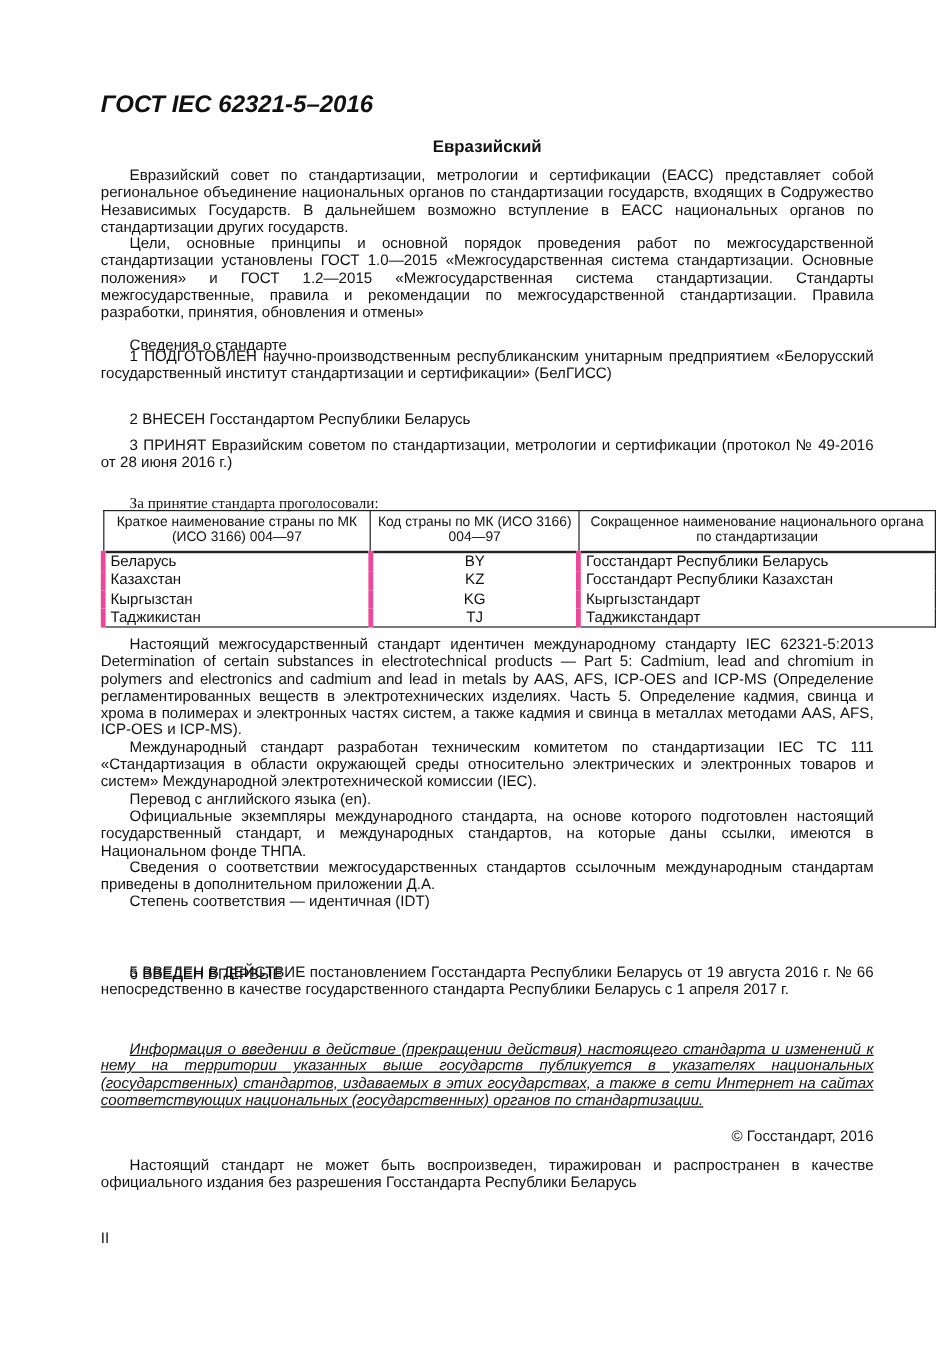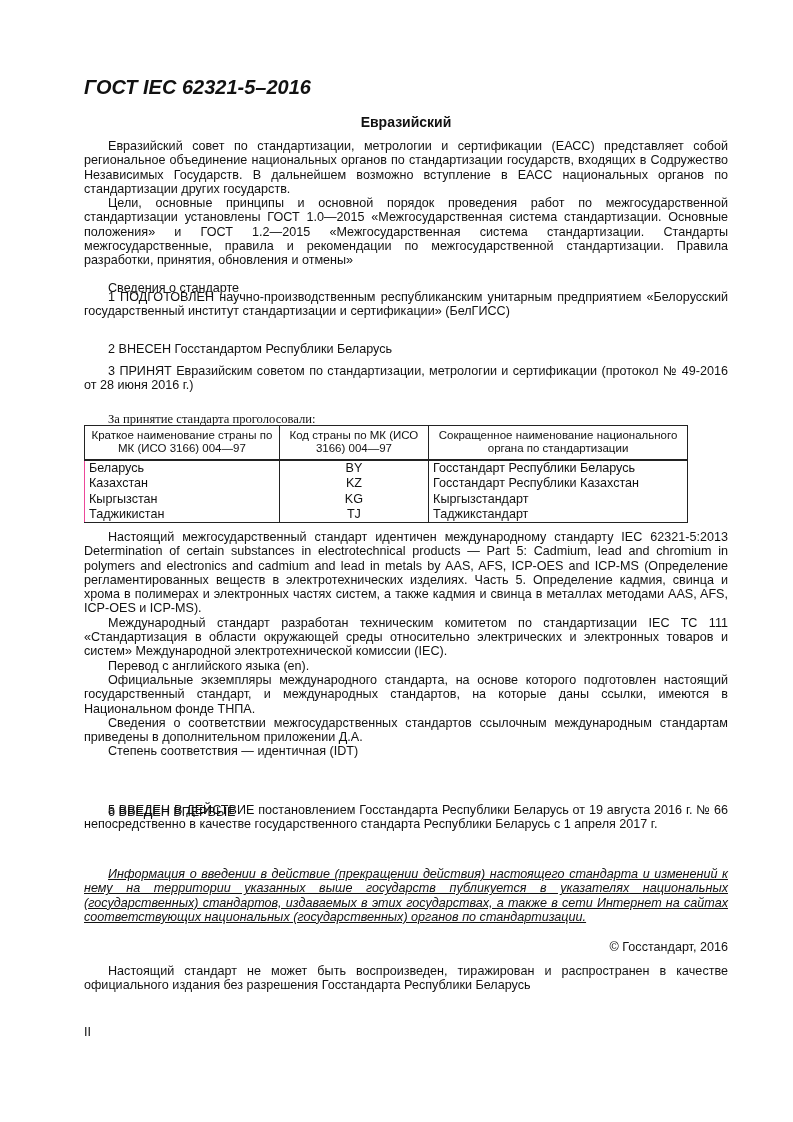--- a/index.html
+++ b/index.html
@@ -6,23 +6,23 @@
   body { width: 793px; height: 1122px; position: relative; overflow: hidden;
          font-family: "Liberation Sans", "DejaVu Sans", sans-serif; color: #111; }
   .page { position: absolute; left: 84px; top: 0; width: 644px; }
   .doc-header { position: absolute; top: 76px; left: 0; font-size: 20px; font-weight: bold; letter-spacing: 0; font-style: italic; }
   .title { position: absolute; top: 114px; left: 0; width: 644px; text-align: center; font-size: 14px; font-weight: bold; }
   .p { font-size: 12.6px; line-height: 14.3px; text-align: justify; margin: 0; text-indent: 24px; }
   .block { position: absolute; left: 0; width: 644px; }
   .bold { font-weight: normal; }
   .italic { font-style: italic; text-decoration: underline; }
   .right { text-align: right; text-indent: 0; }
-  table.vote { position: absolute; left: 0; top: 425px; width: 604px; border-collapse: collapse; font-size: 12.6px; }
+  table.vote { position: absolute; left: 0; top: 425px; width: 696px; border-collapse: collapse; font-size: 12.6px; }
   table.vote th { font-weight: normal; font-size: 11.5px; line-height: 13px; text-align: center; border: 1px solid #222; border-bottom: 2px solid #222; padding: 3px 2px 4px; vertical-align: middle; }
-  table.vote td { border-left: 1px solid #ec4899; border-right: 1px solid #222; padding: 0 4px; line-height: 15.3px; }
+  table.vote td { border-left: 4px solid #ec4899; border-right: 1px solid #222; padding: 0 4px; line-height: 15.3px; }
   table.vote tr:last-child td { border-bottom: 1px solid #222; }
   table.vote td.code { text-align: center; }
   .page-num { position: absolute; left: 84px; top: 1025px; font-size: 12.6px; }
 </style>
 </head>
 <body>
 
 <div class="page">
   <div class="doc-header">ГОСТ IEC 62321-5–2016</div>
   <div class="title">Евразийский</div>

